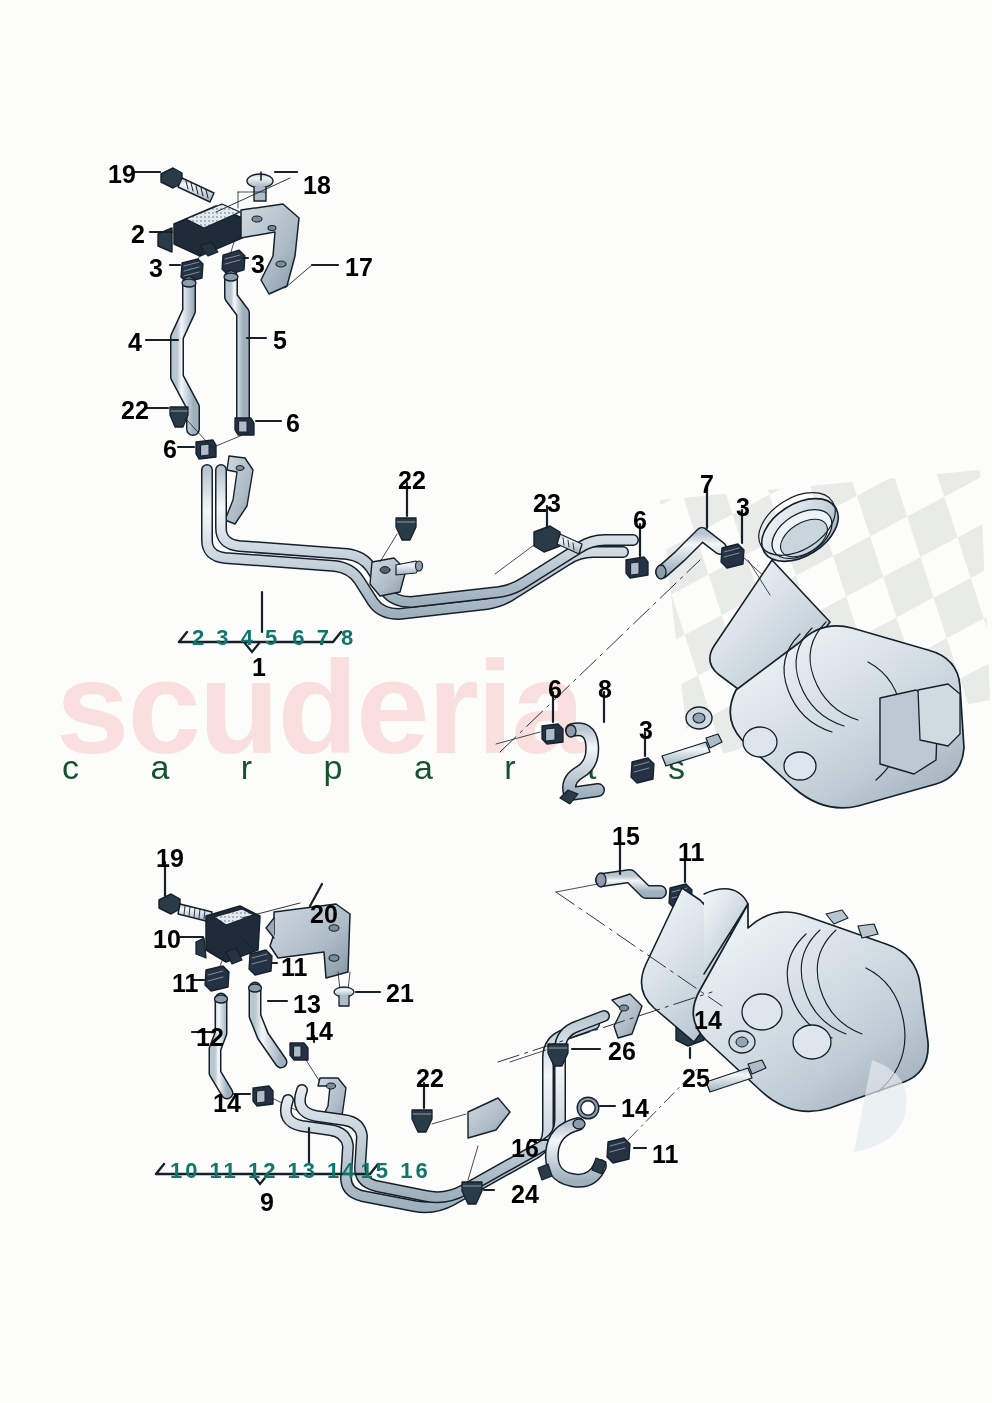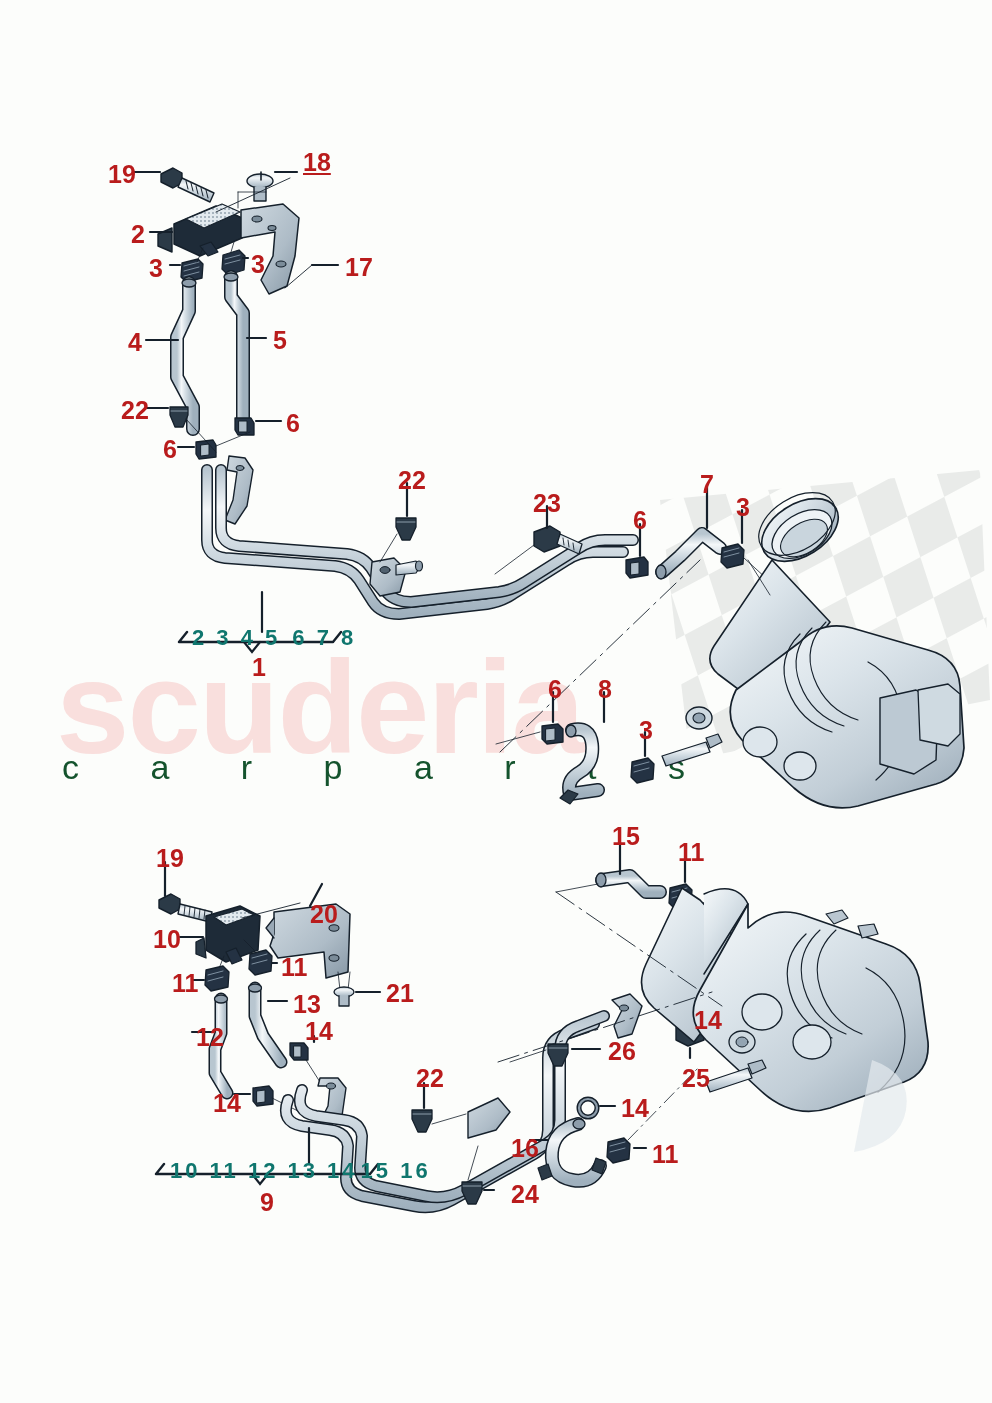--- a/index.html
+++ b/index.html
@@ -21,21 +21,21 @@
     font-family:"Liberation Sans",sans-serif;
     user-select:none; white-space:nowrap;
   }
   .wm-flag{position:absolute;pointer-events:none;}
 
   
   .lbl{
     position:absolute;
     font-family:"Liberation Sans",sans-serif;
     font-weight:700;
-    color:#b91c1c;
+    color:#000000;
     font-size:25px;
     line-height:1;
     white-space:nowrap;
     user-select:none;
   }
 
   
   .grp{
     position:absolute;
     font-family:"Liberation Sans",sans-serif;
@@ -490,21 +490,21 @@
       <g stroke-width="0.9" stroke-dasharray="22 6 3 6">
         <line x1="500" y1="752" x2="700" y2="560"></line>
         <line x1="498" y1="1062" x2="712" y2="992"></line>
         <line x1="556" y1="892" x2="722" y2="1006"></line>
       </g>
     </g>
   </svg>
 
   <div id="callout-layer">
       <div class="lbl" style="left: 108px; top: 162px;">19</div>
-      <div class="lbl" style="left: 303px; top: 150px; text-decoration: underline;">18</div>
+      <div class="lbl" style="left: 303px; top: 173px;">18</div>
       <div class="lbl" style="left: 131px; top: 222px;">2</div>
       <div class="lbl" style="left: 149px; top: 256px;">3</div>
       <div class="lbl" style="left: 251px; top: 252px;">3</div>
       <div class="lbl" style="left: 345px; top: 255px;">17</div>
       <div class="lbl" style="left: 128px; top: 330px;">4</div>
       <div class="lbl" style="left: 273px; top: 328px;">5</div>
       <div class="lbl" style="left: 121px; top: 398px;">22</div>
       <div class="lbl" style="left: 286px; top: 411px;">6</div>
       <div class="lbl" style="left: 163px; top: 437px;">6</div>
       <div class="lbl" style="left: 398px; top: 468px;">22</div>

